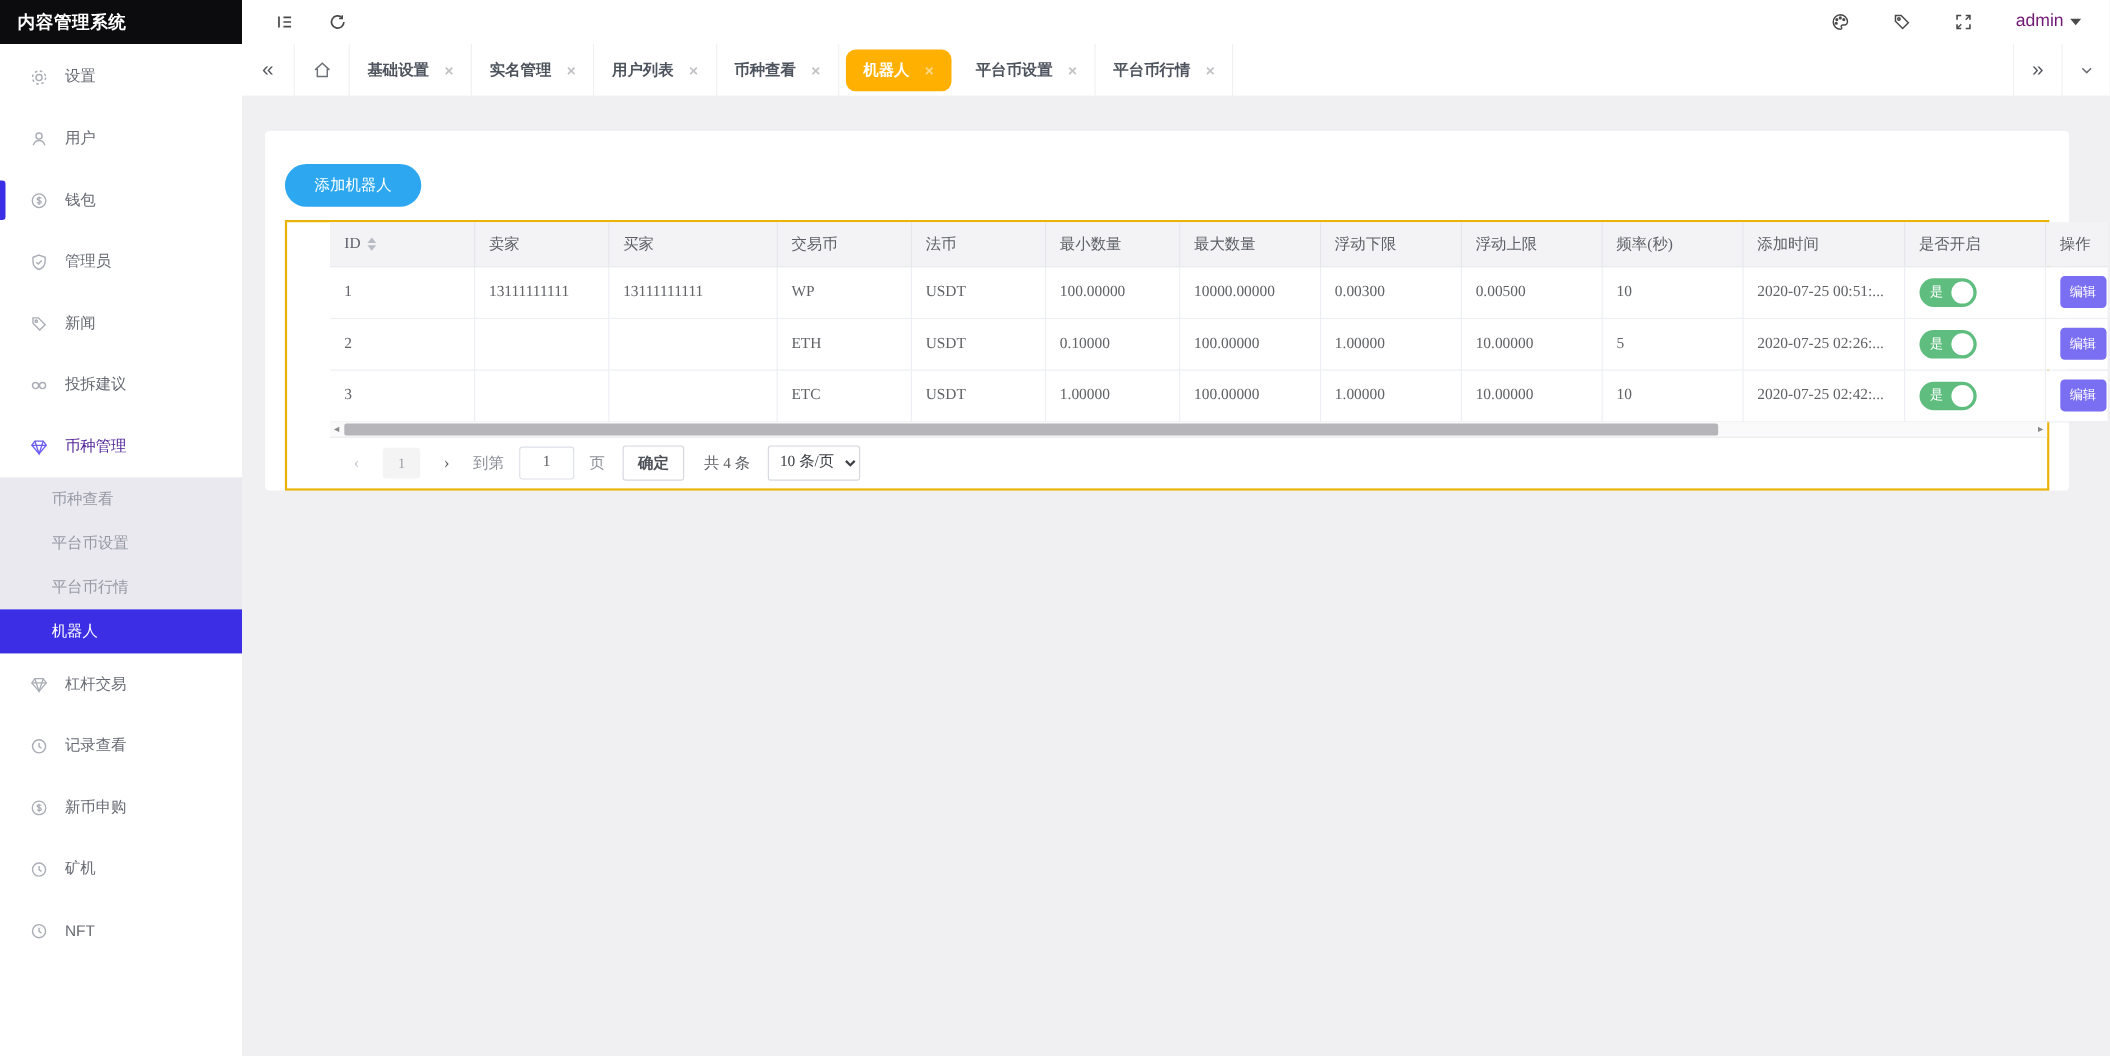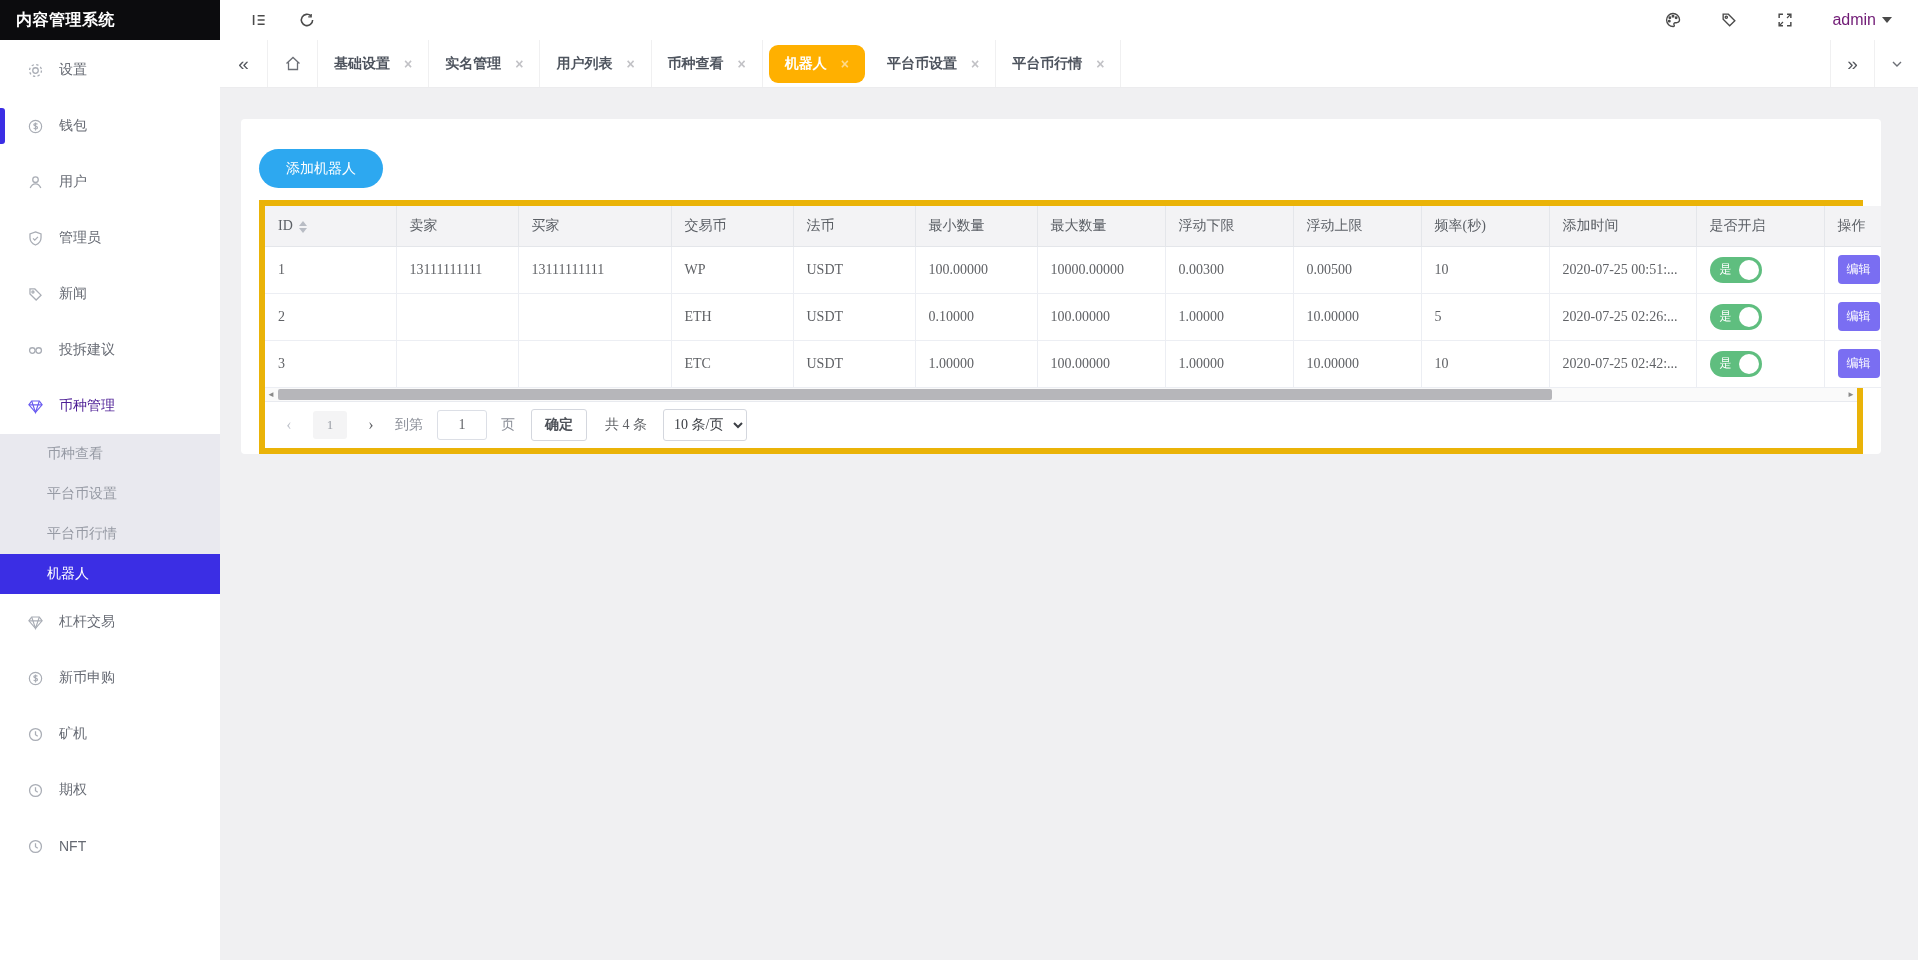--- a/index.html
+++ b/index.html
@@ -54,21 +54,21 @@
   .tab-right { width:44px; display:flex; align-items:center; justify-content:center; color:#55585e;
                font-size:19px; border-left:1px solid #f0f0f1; cursor:pointer; }
   .tab-right svg { width:16px; height:16px; color:#6c6f76; }
 
   
   .content { flex:1; background:#f0f0f2; padding:31px 37px 0 21px; min-height:0; }
   .card { background:#fff; border-radius:4px; padding:30px 18px 0 18px;font-family:Liberation Serif, serif; }
   .add-btn { background:#2da8f0; color:#fff; border:none; font-size:14px; height:39px; padding:0 27px;
              border-radius:20px; cursor:pointer; font-family:inherit; }
 
-  .table-box { border:6px solid #eab308; margin-top:12px; }
+  .table-box { border:2px solid #eab308; margin-top:12px;padding-left:39px; }
   table { width:100%; border-collapse:collapse; table-layout:fixed; }
   th { background:#f3f3f5; font-weight:normal; font-size:14px; color:#5c6066; text-align:left;
        height:40px; padding-left:13px; border-right:1px solid #e4e6ea; border-bottom:1px solid #e4e6ea; }
   th:last-child { border-right:none; }
   td { height:47px; font-size:14px; color:#606266; padding-left:13px; background:#fff;
        border-right:1px solid #eceef3; border-bottom:1px solid #eceef3; overflow:hidden; white-space:nowrap; }
   td:last-child { border-right:none; }
   .sort { display:inline-flex; flex-direction:column; gap:2px; margin-left:6px; vertical-align:middle; }
   .sort i { width:0; height:0; border-left:4px solid transparent; border-right:4px solid transparent; display:block; }
   .sort .up { border-bottom:5px solid #b8bcc4; }
@@ -165,38 +165,38 @@
           <span class="micon">
             <svg viewBox="0 0 16 16" fill="none" stroke="currentColor" stroke-width="1.2">
                 <circle cx="8" cy="8" r="2.6"></circle>
                 <circle cx="8" cy="8" r="5.6" stroke-dasharray="2.2 2.2"></circle>
               </svg>
           </span>
           <span>设置</span>
         </div>
 
         <div class="menu-item">
+          <span class="micon">
+            <svg viewBox="0 0 16 16" fill="none" stroke="currentColor" stroke-width="1.2">
+                <circle cx="8" cy="5.4" r="2.6"></circle>
+                <path d="M3 13.2c1-2.8 2.7-4 5-4s4 1.2 5 4"></path>
+              </svg>
+          </span>
+          <span>用户</span>
+        </div>
+
+        <div class="menu-item">
           <span class="indicator"></span>
           <span class="micon">
             <svg viewBox="0 0 16 16" fill="none" stroke="currentColor" stroke-width="1.1">
                 <circle cx="8" cy="8" r="5.8"></circle>
                 <path d="M9.8 6c-.4-1-3.4-1-3.4.4 0 1.6 3.5.8 3.5 2.7 0 1.5-3.1 1.4-3.6.2M8 4.3v7.4"></path>
               </svg>
           </span>
           <span>钱包</span>
-        </div>
-
-        <div class="menu-item">
-          <span class="micon">
-            <svg viewBox="0 0 16 16" fill="none" stroke="currentColor" stroke-width="1.2">
-                <circle cx="8" cy="5.4" r="2.6"></circle>
-                <path d="M3 13.2c1-2.8 2.7-4 5-4s4 1.2 5 4"></path>
-              </svg>
-          </span>
-          <span>用户</span>
         </div>
 
         <div class="menu-item">
           <span class="micon">
             <svg viewBox="0 0 16 16" fill="none" stroke="currentColor" stroke-width="1.2">
                 <path d="M8 1.8l5.2 1.9v3.5c0 3.1-2.1 5.6-5.2 6.9-3.1-1.3-5.2-3.8-5.2-6.9V3.7z"></path>
                 <path d="M5.7 7.9l1.6 1.6 3-3"></path>
               </svg>
           </span>
           <span>管理员</span>
@@ -250,20 +250,29 @@
         <div class="menu-item">
           <span class="micon">
             <svg viewBox="0 0 16 16" fill="none" stroke="currentColor" stroke-width="1.1">
                 <path d="M4.4 2.8h7.2l2.6 3.6L8 13.6 1.8 6.4z"></path>
                 <path d="M1.8 6.4h12.4M4.4 2.8L8 13.6 11.6 2.8"></path>
               </svg>
           </span>
           <span>杠杆交易</span>
         </div>
 
+        <div class="menu-item">
+          <span class="micon">
+            <svg viewBox="0 0 16 16" fill="none" stroke="currentColor" stroke-width="1.2">
+                <circle cx="8" cy="8" r="5.6"></circle>
+                <path d="M8 5v3.2l2.1 1.4"></path>
+              </svg>
+          </span>
+          <span>记录查看</span>
+        </div>
 
         <div class="menu-item">
           <span class="micon">
             <svg viewBox="0 0 16 16" fill="none" stroke="currentColor" stroke-width="1.1">
                 <circle cx="8" cy="8" r="5.8"></circle>
                 <path d="M9.8 6c-.4-1-3.4-1-3.4.4 0 1.6 3.5.8 3.5 2.7 0 1.5-3.1 1.4-3.6.2M8 4.3v7.4"></path>
               </svg>
           </span>
           <span>新币申购</span>
         </div>
@@ -271,29 +280,20 @@
         <div class="menu-item">
           <span class="micon">
             <svg viewBox="0 0 16 16" fill="none" stroke="currentColor" stroke-width="1.2">
                 <circle cx="8" cy="8" r="5.6"></circle>
                 <path d="M8 5v3.2l2.1 1.4"></path>
               </svg>
           </span>
           <span>矿机</span>
         </div>
 
-        <div class="menu-item">
-          <span class="micon">
-            <svg viewBox="0 0 16 16" fill="none" stroke="currentColor" stroke-width="1.2">
-                <circle cx="8" cy="8" r="5.6"></circle>
-                <path d="M8 5v3.2l2.1 1.4"></path>
-              </svg>
-          </span>
-          <span>期权</span>
-        </div>
 
         <div class="menu-item">
           <span class="micon">
             <svg viewBox="0 0 16 16" fill="none" stroke="currentColor" stroke-width="1.2">
                 <circle cx="8" cy="8" r="5.6"></circle>
                 <path d="M8 5v3.2l2.1 1.4"></path>
               </svg>
           </span>
           <span>NFT</span>
         </div>

